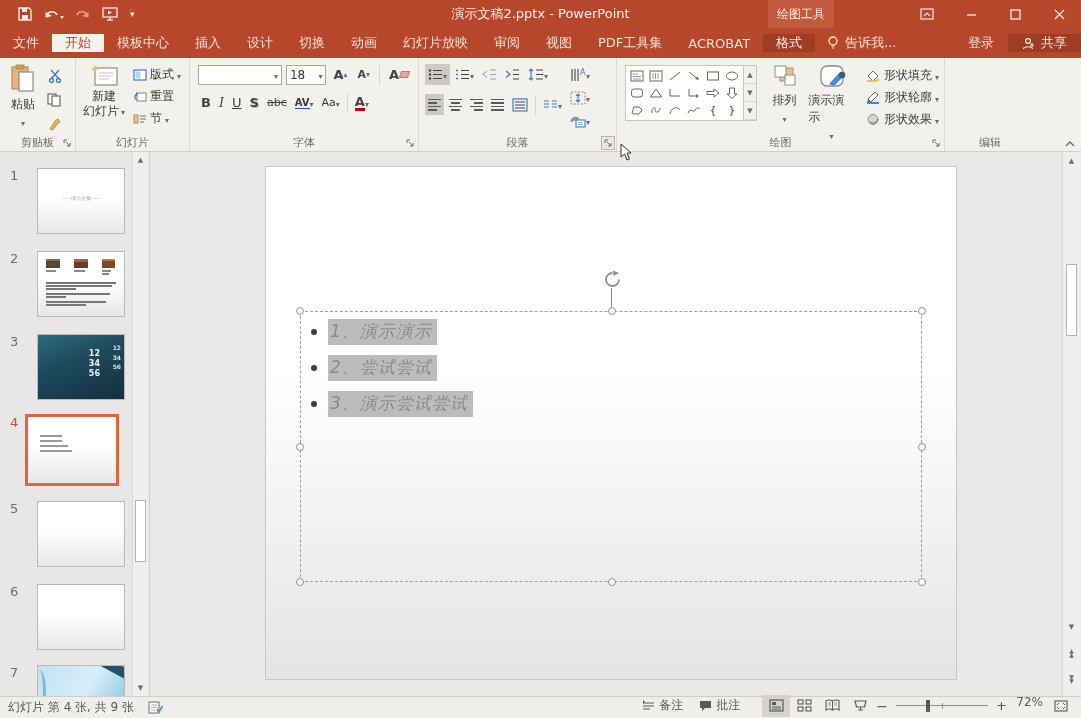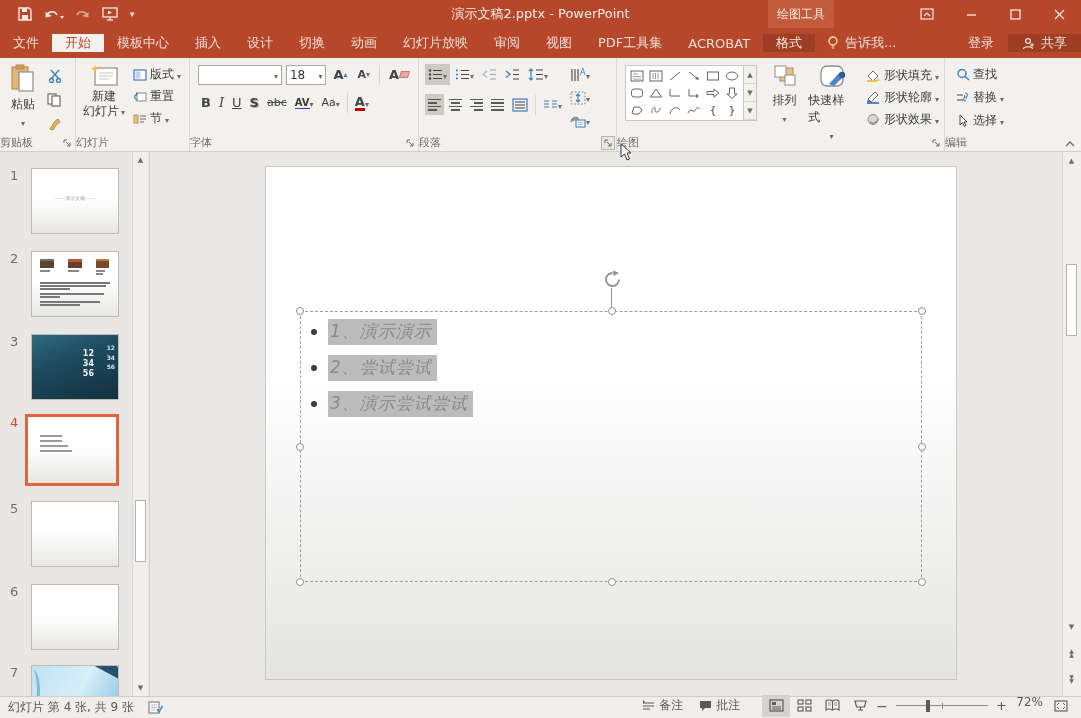--- a/index.html
+++ b/index.html
@@ -22,21 +22,21 @@
   .tab.active { background:#F3F1EE; color:#B7472A; }
   .tab.ctx { background:rgba(0,0,0,.14); color:#FFE9E0; }
   .tabspacer { flex:1; }
   .tellme { display:flex; align-items:center; gap:6px; padding:0 12px; }
   .signin { display:flex; align-items:center; padding:0 14px; }
   .share { display:flex; align-items:center; gap:6px; padding:0 14px; background:rgba(0,0,0,.14); }
 
   
   .ribbon { position:absolute; left:0; top:58px; width:1081px; height:94px; background:#F3F1EE; border-bottom:1px solid #D2CEC9; display:flex; font-size:12px; color:#3B3B3B; }
   .grp { position:relative; border-right:1px solid #DCD8D3; padding:3px 2px 17px 2px; }
-  .grplabel { position:absolute; left:0; right:0; bottom:1px; text-align:left; font-size:11px; color:#6E6B67; }
+  .grplabel { position:absolute; left:0; right:0; bottom:1px; text-align:center; font-size:11px; color:#6E6B67; }
   .launcher { position:absolute; right:2px; bottom:2px; width:12px; height:12px; display:flex; align-items:center; justify-content:center; color:#6E6B67; }
   .launcher.hl { background:#EAE6E0; outline:1px solid #B9B4AD; }
   .bigbtn { display:flex; flex-direction:column; align-items:center; justify-content:flex-start; gap:2px; padding:3px 4px; }
   .smallrow { display:flex; align-items:center; gap:3px; height:21px; padding:0 3px; white-space:nowrap; }
   .dd::after { content:"▾"; font-size:8px; color:#6E6B67; }
   .combo { background:#fff; border:1px solid #ABA7A1; height:20px; display:flex; align-items:center; justify-content:space-between; padding:0 3px; font-size:12px; color:#333; }
   .tbtn { display:flex; align-items:center; justify-content:center; height:21px; padding:0 3px; }
   .tbtn.on { background:#CDC9C3; }
   .fontletter { font-size:13px; font-weight:bold; color:#444; }
   .vsep { width:1px; background:#D9D5D0; height:20px; margin:0 2px; }
@@ -46,21 +46,21 @@
   .gallery { display:grid; grid-template-columns:repeat(6,18px); grid-auto-rows:16px; background:#fff; border:1px solid #C9C5BF; padding:2px; gap:1px; }
   .galscroll { width:13px; border:1px solid #C9C5BF; border-left:none; background:#F3F1EE; display:flex; flex-direction:column; }
   .galscroll span { flex:1; display:flex; align-items:center; justify-content:center; font-size:7px; color:#6E6B67; border-bottom:1px solid #DCD8D3; }
   .collapse { position:absolute; right:6px; bottom:3px; color:#6E6B67; font-size:10px; }
 
   
   .main { position:absolute; left:0; top:152px; width:1081px; height:544px; }
   .thumbs { position:absolute; left:0; top:0; width:150px; height:544px; background:#E8E7E5; border-right:1px solid #D5D2CE; }
   .thumbnum { position:absolute; left:10px; font-size:13px; color:#6D6D6D; }
   .thumbnum.sel { color:#C0512F; }
-  .thumb { position:absolute; left:31px; width:88px; height:66px; background:linear-gradient(#FFFFFF 45%,#E7E7E5); border:1px solid #BDBAB6; }
+  .thumb { position:absolute; left:37px; width:88px; height:66px; background:linear-gradient(#FFFFFF 45%,#E7E7E5); border:1px solid #BDBAB6; }
   .thumb.sel { left:25px; width:94px; height:72px; border:3px solid #E2643C; }
   .tscroll { position:absolute; right:1px; top:0; width:16px; height:544px; background:#F0EFED; border-left:1px solid #DCD9D5; }
   .tscroll .arrow, .vscroll .arrow { position:absolute; left:1px; width:13px; height:14px; display:flex; align-items:center; justify-content:center; font-size:7px; color:#6E6B67; background:#F0EFED; }
   .sthumb { position:absolute; left:2px; width:11px; background:#FFFFFF; border:1px solid #B5B2AE; }
 
   .canvas { position:absolute; left:151px; top:0; width:910px; height:544px; background:#E9E8E6; }
   .slide { position:absolute; left:114px; top:14px; width:692px; height:514px; background:linear-gradient(#FFFFFF 40%,#E4E4E2); border:1px solid #C9C7C4;font-style:italic; }
   .vscroll { position:absolute; right:0; top:0; width:19px; height:544px; background:#F0EFED; border-left:1px solid #DCD9D5; }
 
   
@@ -572,21 +572,21 @@
         <span class="dd"></span>
       </div>
       <div class="bigbtn" style="width:62px;">
         <span>
           <svg width="30" height="26" viewBox="0 0 30 26">
               <rect x="4" y="2" width="22" height="20" rx="6" fill="#FDFDFD" stroke="#8F8C88" stroke-width="1.3"></rect>
               <path d="M12 20 L22 9 L26 13 L17 22 Z" fill="#4A89C8"></path>
               <circle cx="25" cy="11" r="3.2" fill="#2F5E8E"></circle>
             </svg>
         </span>
-        <span>快速样式</span>
+        <span>演示演示</span>
         <span class="dd"></span>
       </div>
       <div style="display:flex;flex-direction:column;gap:1px;padding-top:4px;margin-left:4px;">
         <div class="smallrow">
           <svg width="15" height="13" viewBox="0 0 15 13">
               <path d="M2 7 L7 2 L12 7 L7 12 Z" fill="#fff" stroke="#6E6B67"></path>
               <path d="M12 9 c1.5 2 2.5 3 0 3 c-2.5 0 -1.5 -1 0 -3" fill="#E8C24A"></path>
               <rect x="1" y="11" width="10" height="2" fill="#E8C24A"></rect>
             </svg>
           <span>形状填充</span>
@@ -614,45 +614,20 @@
     <div class="grplabel">绘图</div>
     <span class="launcher">
       <svg width="8" height="8" viewBox="0 0 8 8">
           <path d="M1 1 v3 M1 1 h3" stroke="currentColor"></path>
           <path d="M3 3 l4 4 M7 4 v3 h-3" stroke="currentColor" fill="none"></path>
         </svg>
     </span>
   </div>
 
   <div class="grp" style="width:90px;border-right:none;">
-    <div style="display:flex;flex-direction:column;gap:2px;padding:3px 0 0 6px;">
-      <div class="smallrow">
-        <svg width="14" height="13" viewBox="0 0 14 13">
-            <circle cx="6" cy="5.5" r="4" fill="none" stroke="#3E7DBD" stroke-width="1.4"></circle>
-            <path d="M9 8.5 L13 12" stroke="#3E7DBD" stroke-width="1.6"></path>
-          </svg>
-        <span>查找</span>
-      </div>
-      <div class="smallrow">
-        <svg width="14" height="13" viewBox="0 0 14 13">
-            <path d="M1 4 h6 M1 9 h6" stroke="#444" stroke-width="1.2"></path>
-            <path d="M9 2 c3 0 3 3 1 4 M10 10 c-3 0 -3 -3 -1 -4" fill="none" stroke="#3E7DBD" stroke-width="1.1"></path>
-            <path d="M9 7 l2 -1 v2 z M10 5 l-2 1 v-2 z" fill="#3E7DBD"></path>
-          </svg>
-        <span>替换</span>
-          <span class="dd"></span>
-      </div>
-      <div class="smallrow">
-        <svg width="14" height="13" viewBox="0 0 14 13">
-            <path d="M4 1 L4 11 L6.5 8.5 L8.5 12.5 L10 11.5 L8 8 L11 8 Z" fill="#fff" stroke="#444" stroke-width="1"></path>
-          </svg>
-        <span>选择</span>
-          <span class="dd"></span>
-      </div>
-    </div>
     <div class="grplabel">编辑</div>
   </div>
 
   <div style="flex:1;position:relative;">
     <span class="collapse">
       <svg width="10" height="7" viewBox="0 0 10 7">
           <path d="M1 5 L5 1 L9 5" fill="none" stroke="#6E6B67" stroke-width="1.3"></path>
         </svg>
     </span>
   </div>

